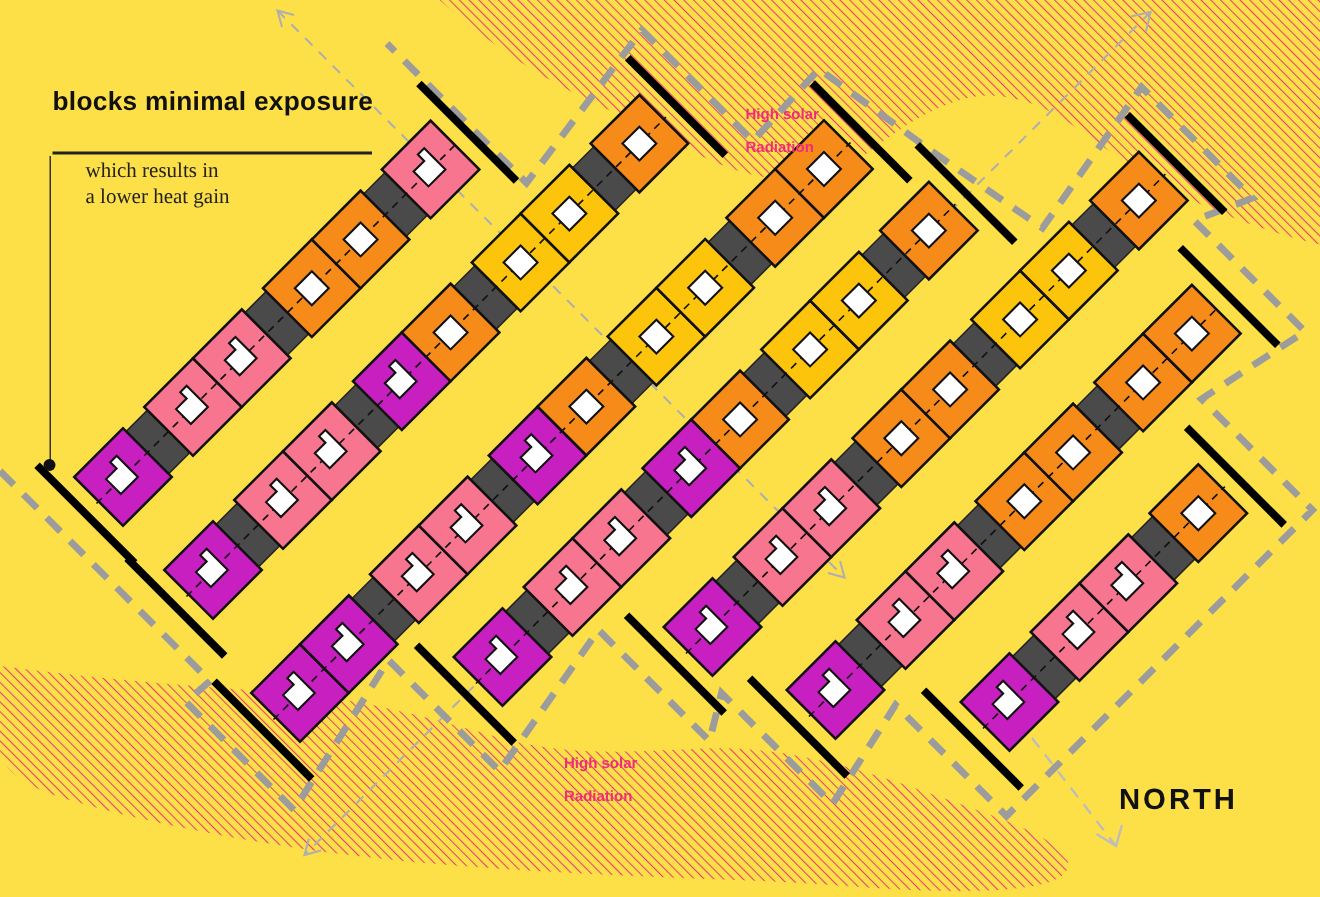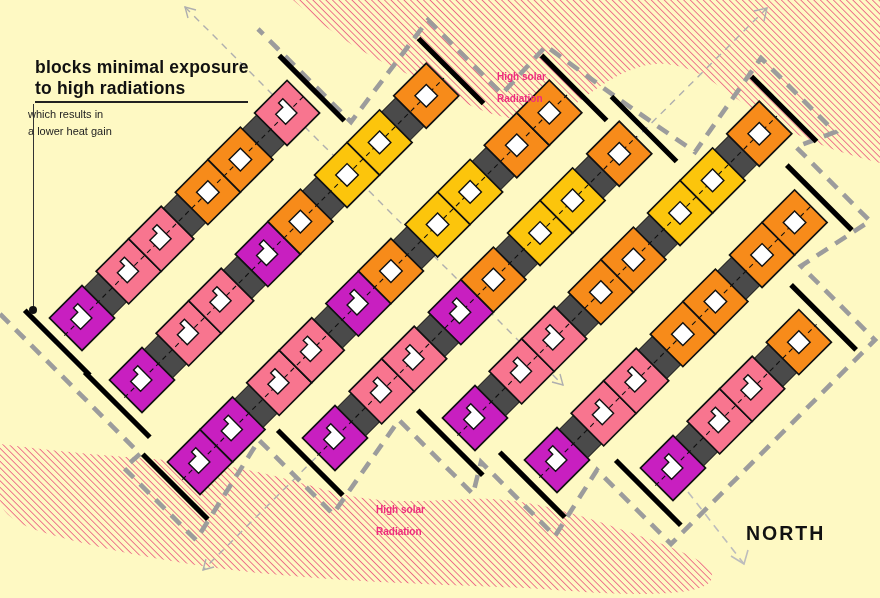--- a/index.html
+++ b/index.html
@@ -1,22 +1,22 @@
 <!DOCTYPE html>
 <html><head>
 <meta charset="utf-8">
 <style>
   html,body{margin:0;padding:0;background:#fff;}
-  #stage{position:relative;width:880px;height:598px;background:#fef9c3;overflow:hidden;
+  #stage{position:relative;width:880px;height:598px;background:#fde047;overflow:hidden;
          font-family:"Liberation Sans", sans-serif;}
   #plan-svg{position:absolute;left:0;top:0;}
   .txt{position:absolute;white-space:pre-line;}
   #title{left:35px;top:57px;font-size:17.5px;font-weight:bold;color:#111;line-height:21px;letter-spacing:.2px;}
   #title-underline{position:absolute;left:35px;top:101px;width:213px;border-top:2px solid #222;}
-  #caption{left:28px;top:106px;font-size:11px;color:#222;line-height:17px;}
+  #caption{left:57px;top:106px;font-size:14px;color:#222;line-height:17px;font-family:Liberation Serif, serif;}
   #leader-line{position:absolute;left:33px;top:104px;height:205px;width:0;border-left:1.5px solid #333;}
   #leader-dot{position:absolute;left:29px;top:306px;width:8px;height:8px;border-radius:50%;background:#111;}
   .hs-label{font-size:10px;font-weight:bold;line-height:22px;}
   #hs-top{left:497px;top:66px;}
   #hs-bottom{left:376px;top:499px;}
   #north-label{left:746px;top:522px;font-size:19.5px;color:#111;letter-spacing:2px;font-weight:bold;}
 </style>
 </head>
 <body>
 
@@ -200,21 +200,21 @@
         <path d="M57,-7 L67,-7 L67,-13 L73,-13 L73,7 L57,7 Z" fill="#FFFFFF" stroke="#111111" stroke-width="1.4"></path>
         <path d="M103,-7 L113,-7 L113,-13 L119,-13 L119,7 L103,7 Z" fill="#FFFFFF" stroke="#111111" stroke-width="1.4"></path>
         <rect x="170" y="-8" width="16" height="16" fill="#FFFFFF" stroke="#111111" stroke-width="1.4"></rect>
       </g>
       <g stroke="#BDBDBD" stroke-width="1.6" fill="none">
         <line x1="688" y1="492" x2="744" y2="564" stroke-dasharray="8,6"></line>
         <polyline points="731,556 744,564 748,550"></polyline>
       </g>
     </svg>
 
-  <div class="txt" id="title"><span>blocks minimal exposure</span><br><span>to high radiations</span></div>
+  <div class="txt" id="title"><span>blocks minimal exposure</span><br></div>
   <div id="title-underline"></div>
   <div class="txt" id="caption">which results in
 a lower heat gain</div>
   <div id="leader-line"></div>
   <div id="leader-dot"></div>
 
   <div class="txt hs-label" id="hs-top" style="color: rgb(238, 45, 125);">High solar
 Radiation</div>
   <div class="txt hs-label" id="hs-bottom" style="color: rgb(238, 45, 125);">High solar
 Radiation</div>

